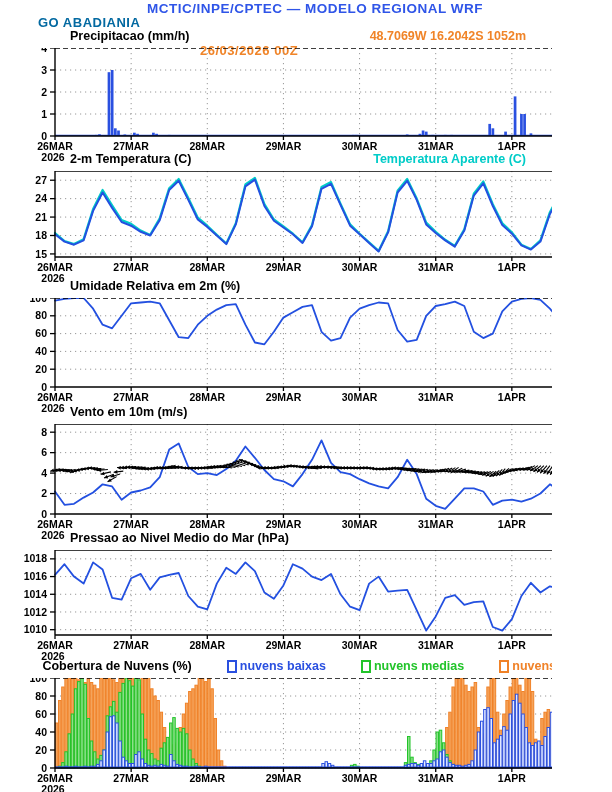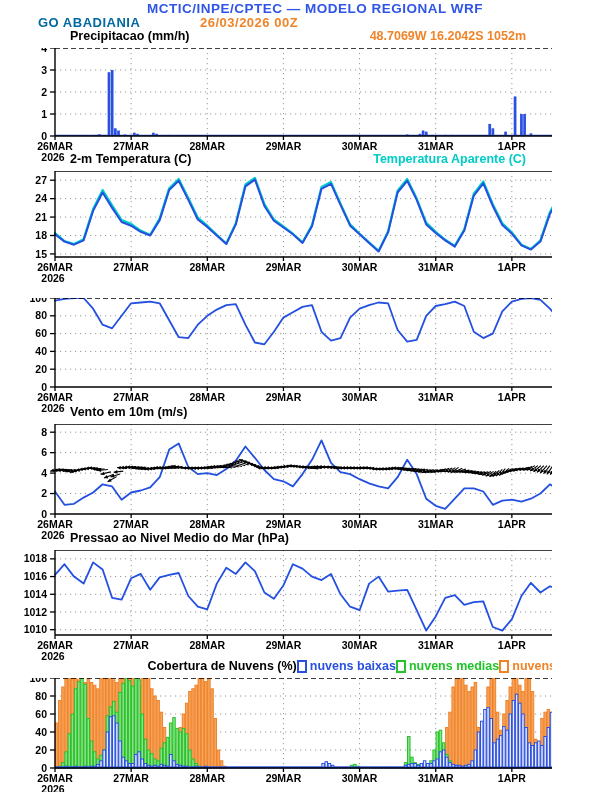--- a/index.html
+++ b/index.html
@@ -5,32 +5,32 @@
   html,body{margin:0;padding:0;background:#fff;}
   #page{position:relative;width:552px;height:792px;background:#ffffff;overflow:hidden;
         font-family:"Liberation Sans",sans-serif;}
   .hdr1{position:absolute;left:95px;top:1px;width:440px;text-align:center;
         font-size:13.5px;font-weight:bold;letter-spacing:.5px;}
   .hdr2{position:absolute;top:15px;font-size:13px;font-weight:bold;letter-spacing:.5px;}
   .ptitle{position:absolute;left:70px;font-size:12.5px;font-weight:bold;white-space:nowrap;}
   .pright{position:absolute;right:26px;font-size:12.5px;font-weight:bold;white-space:nowrap;}
   .legendrow{position:absolute;left:70px;width:518px;display:flex;justify-content:flex-end;
              align-items:center;font-size:12.5px;font-weight:bold;white-space:nowrap;}
-  .lgitem{display:flex;align-items:center;gap:3px;}
+  .lgitem{display:flex;align-items:center;gap:3px;margin-left:35px;}
   .lgbox{display:inline-block;width:6px;height:9px;background:#fff;border:2px solid #000;}
   svg.panel{position:absolute;left:0;}
   svg text{font-family:"Liberation Sans",sans-serif;font-weight:bold;fill:#000;}
 </style>
 </head>
 <body>
 
 <div id="page">
   <div class="hdr1" style="color: rgb(47, 85, 232);">MCTIC/INPE/CPTEC — MODELO REGIONAL WRF</div>
   <span class="hdr2" style="left: 38px; color: #0369a1;">GO ABADIANIA</span>
-  <span class="hdr2" style="left: 200px; color: rgb(240, 132, 40);">26/03/2026 00Z</span>
+  <span class="hdr2" style="left: 200px; color: rgb(240, 132, 40); margin-top: 28px;">26/03/2026 00Z</span>
 
   <div class="ptitle" style="top:29px">Precipitacao (mm/h)</div>
   <div class="pright" style="top: 29px; color: rgb(240, 132, 40);">48.7069W 16.2042S 1052m</div>
   <svg class="panel" id="p0" width="612" height="116" style="top: 48px;">
       <g transform="translate(55,0)">
         <line x1="0" y1="66" x2="533" y2="66" stroke="#989898" stroke-width="1" stroke-dasharray="1.2 3.8"></line>
         <line x1="0" y1="44" x2="533" y2="44" stroke="#989898" stroke-width="1" stroke-dasharray="1.2 3.8"></line>
         <line x1="0" y1="22" x2="533" y2="22" stroke="#989898" stroke-width="1" stroke-dasharray="1.2 3.8"></line>
         <line x1="76.14285714285714" y1="0" x2="76.14285714285714" y2="88" stroke="#989898" stroke-width="1" stroke-dasharray="1.2 3.8"></line>
         <line x1="152.28571428571428" y1="0" x2="152.28571428571428" y2="88" stroke="#989898" stroke-width="1" stroke-dasharray="1.2 3.8"></line>
@@ -149,20 +149,21 @@
         <line x1="304.57142857142856" y1="86" x2="304.57142857142856" y2="90" stroke="#000" stroke-width="1.3"></line>
         <text x="304.57142857142856" y="100" text-anchor="middle" font-size="10.5">30MAR</text>
         <line x1="380.7142857142857" y1="86" x2="380.7142857142857" y2="90" stroke="#000" stroke-width="1.3"></line>
         <text x="380.7142857142857" y="100" text-anchor="middle" font-size="10.5">31MAR</text>
         <line x1="456.85714285714283" y1="86" x2="456.85714285714283" y2="90" stroke="#000" stroke-width="1.3"></line>
         <text x="456.85714285714283" y="100" text-anchor="middle" font-size="10.5">1APR</text>
         <line x1="533" y1="86" x2="533" y2="90" stroke="#000" stroke-width="1.3"></line>
       </g>
     </svg>
 
+  <div class="ptitle" style="top:279px">Umidade Relativa em 2m (%)</div>
   <svg class="panel" id="p2" width="612" height="117" style="top: 298px;">
       <g transform="translate(55,0)">
         <line x1="0" y1="71.2" x2="533" y2="71.2" stroke="#989898" stroke-width="1" stroke-dasharray="1.2 3.8"></line>
         <line x1="0" y1="53.4" x2="533" y2="53.4" stroke="#989898" stroke-width="1" stroke-dasharray="1.2 3.8"></line>
         <line x1="0" y1="35.6" x2="533" y2="35.6" stroke="#989898" stroke-width="1" stroke-dasharray="1.2 3.8"></line>
         <line x1="0" y1="17.8" x2="533" y2="17.8" stroke="#989898" stroke-width="1" stroke-dasharray="1.2 3.8"></line>
         <line x1="76.14285714285714" y1="0" x2="76.14285714285714" y2="89" stroke="#989898" stroke-width="1" stroke-dasharray="1.2 3.8"></line>
         <line x1="152.28571428571428" y1="0" x2="152.28571428571428" y2="89" stroke="#989898" stroke-width="1" stroke-dasharray="1.2 3.8"></line>
         <line x1="228.42857142857142" y1="0" x2="228.42857142857142" y2="89" stroke="#989898" stroke-width="1" stroke-dasharray="1.2 3.8"></line>
         <line x1="304.57142857142856" y1="0" x2="304.57142857142856" y2="89" stroke="#989898" stroke-width="1" stroke-dasharray="1.2 3.8"></line>

